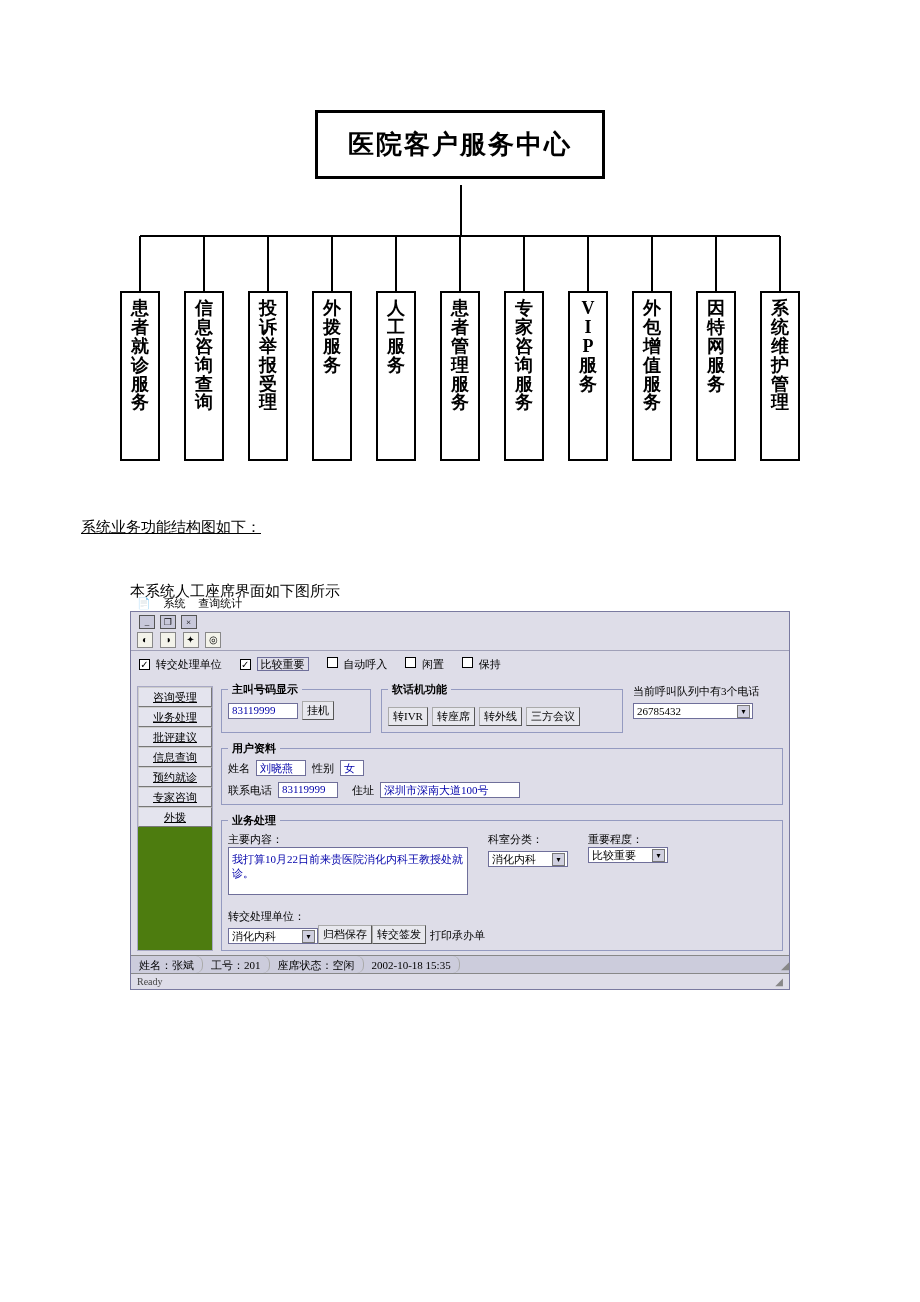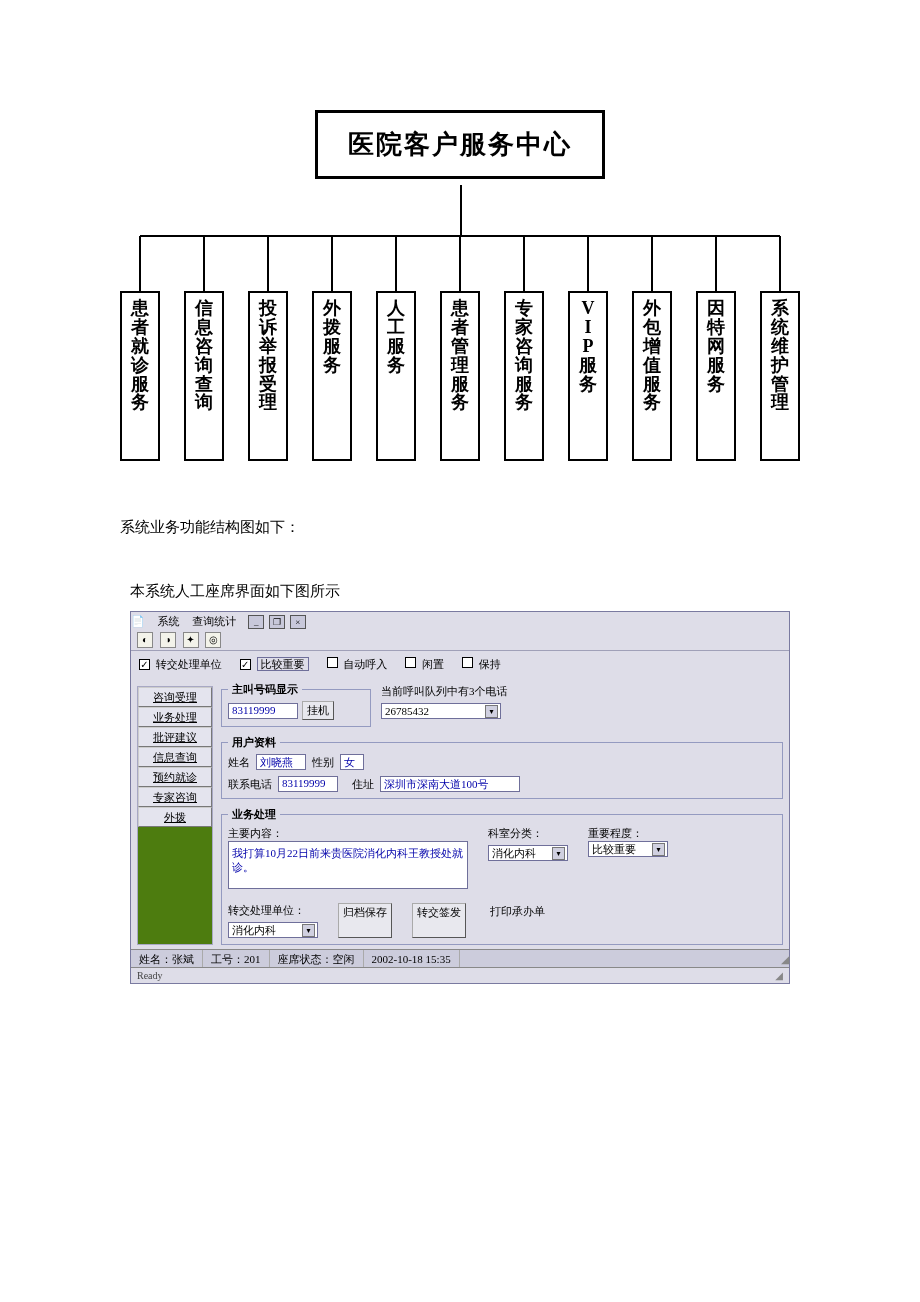--- a/index.html
+++ b/index.html
@@ -17,34 +17,34 @@
             left:140px; right:140px; }
   .branches { position:absolute; top:236px; left:120px; right:120px;
               display:flex; justify-content:space-between; }
   .branch { display:flex; flex-direction:column; align-items:center; }
   .vline2 { width:0; height:55px; border-left:2px solid #000; }
   .leaf { border:2px solid #000; width:40px; min-height:170px; padding:6px 0;
           display:flex; flex-direction:column; align-items:center; justify-content:flex-start;
           font-size:18px; font-weight:bold; line-height:1.05; }
   .leaf span { display:block; text-align:center; }
 
-  .caption { padding:8px 0 10px 120px; font-size:15px; }
+  .caption { padding:8px 0 10px 81px; font-size:15px;text-decoration:underline; }
   .caption2 { padding:35px 16px 10px 130px; font-size:15px; }
 
   
   .win { margin:0 130px 40px 130px; border:1px solid #7a7aa0; background:#dedde8;
          font-family:"SimSun",sans-serif; font-size:11px; color:#000; }
   .tb { background:linear-gradient(#3b3ba8,#6666c8); color:#fff;
         height:18px; line-height:18px; padding:0 4px; display:flex; justify-content:space-between;
         font-weight:bold; font-size:11px; }
   .winbtns span { display:inline-block; width:16px; height:14px; margin-left:2px;
                   background:#c8c8da; border:1px solid #555; color:#000; text-align:center;
                   line-height:12px; font-size:9px; }
-  .mbar { background:#dedde8; height:18px; line-height:18px; padding:0 0;
-          display:flex; justify-content:flex-start; }
+  .mbar { background:#dedde8; height:18px; line-height:18px; padding:0 6px;
+          display:flex; justify-content:flex-end;flex-direction:column; }
   .mbar .m span { margin-right:10px; }
   .ticons { background:#dedde8; padding:2px 6px; border-bottom:1px solid #a0a0b8; }
   .ticons span { display:inline-block; width:16px; height:16px; margin-right:4px;
                  border:1px solid #888; background:#f3f3ea; font-size:10px; text-align:center; line-height:14px; }
 
   .opts { display:flex; gap:18px; padding:6px 8px; font-size:11px; align-items:center; }
   .cb { width:11px; height:11px; border:1px solid #000; display:inline-block;
         text-align:center; line-height:9px; font-size:10px; background:#fff; }
   .lbl { margin-left:3px; }
   .lblbox { border:1px solid #6f6f9a; padding:0 3px; }
@@ -68,21 +68,21 @@
   .btn { border:1px outset #aaa; background:#e8e8ee; padding:1px 4px; font-size:11px;
          cursor:pointer; white-space:nowrap; }
   .sel { background:#fff; border:1px solid #6f6f9a; height:16px; font-size:11px;
          display:inline-flex; align-items:center; justify-content:space-between;
          padding:0 2px 0 3px; gap:4px; }
   .sel i { width:13px; height:13px; background:#d0d0e0; border:1px solid #777;
            font-style:normal; font-size:8px; text-align:center; line-height:11px; }
 
   .sb { background:#ccccdc; border-top:1px solid #888; height:18px; line-height:18px;
         display:flex; font-size:11px; }
-  .sb div { padding:0 8px; border-right:1px inset #aaa; }
+  .sb div { padding:0 8px; border-right:1px inset #aaa;border-radius:7px; }
   .sb .grip { margin-left:auto; width:16px; text-align:right; padding-right:2px;
               border:none; color:#888; }
 
   .ready { background:#dedde8; border-top:1px solid #888; height:16px; line-height:16px;
            padding:0 6px; font-size:10px; color:#444; display:flex; justify-content:space-between;}
 </style>
 </head>
 <body>
 
 <div class="page">
@@ -270,20 +270,29 @@
 
       <div class="main">
         <div class="row1">
           <fieldset class="grp" style="flex:0 0 150px">
             <legend>主叫号码显示</legend>
             <div style="display:flex;gap:4px;align-items:center">
               <span class="inp" style="width:70px">83119999</span>
               <span class="btn">挂机</span>
             </div>
           </fieldset>
+          <fieldset class="grp" style="flex:1">
+            <legend>软话机功能</legend>
+            <div style="display:flex;gap:4px;margin-top:6px" id="softbtns">
+                <span class="btn">转IVR</span>
+                <span class="btn">转座席</span>
+                <span class="btn">转外线</span>
+                <span class="btn">三方会议</span>
+              </div>
+          </fieldset>
           <div style="flex:0 0 150px;padding-top:2px">
             <div>当前呼叫队列中有3个电话</div>
             <div class="sel" style="width:120px;margin-top:4px">
               <span>26785432</span>
               <i>▾</i>
             </div>
           </div>
         </div>
 
         <fieldset class="grp">
@@ -317,21 +326,21 @@
               </div>
             </div>
             <div>
               <div>重要程度：</div>
               <div class="sel" style="width:80px;margin-top:0">
                 <span>比较重要</span>
                 <i>▾</i>
               </div>
             </div>
           </div>
-          <div style="margin-top:14px;display:flex;gap:20px;">
+          <div style="margin-top:14px;display:flex;align-items:flex-end">
             <div>
               <div>转交处理单位：</div>
               <div class="sel" style="width:90px;margin-top:4px">
                 <span>消化内科</span>
                 <i>▾</i>
               </div>
             </div>
             <span class="btn">归档保存</span>
             <span class="btn">转交签发</span>
             <span class="btn" style="border:none;background:none">打印承办单</span>

